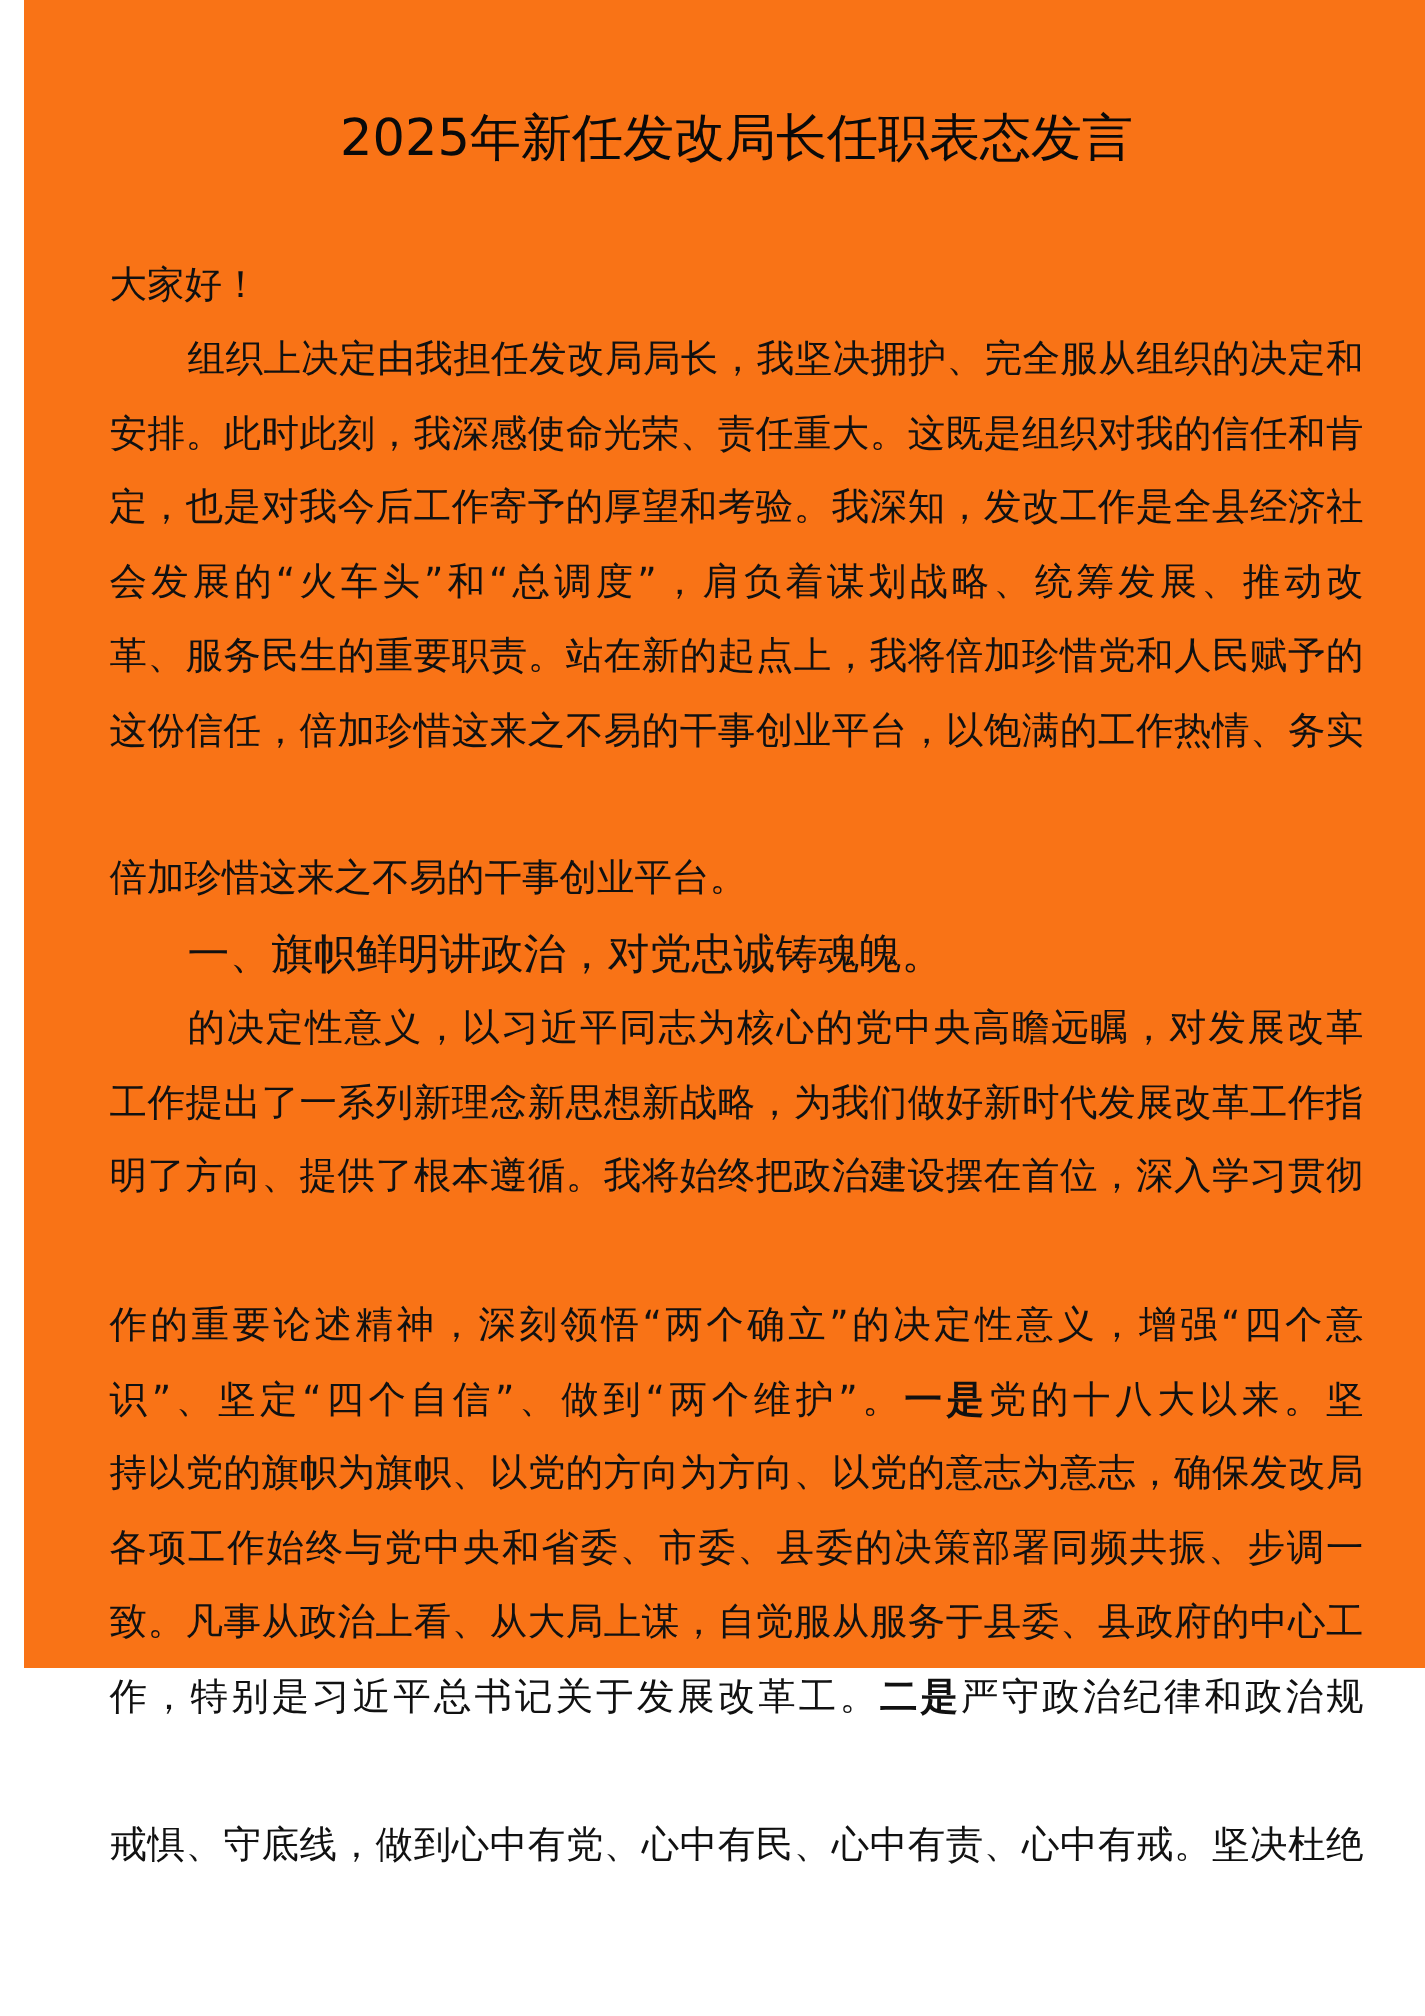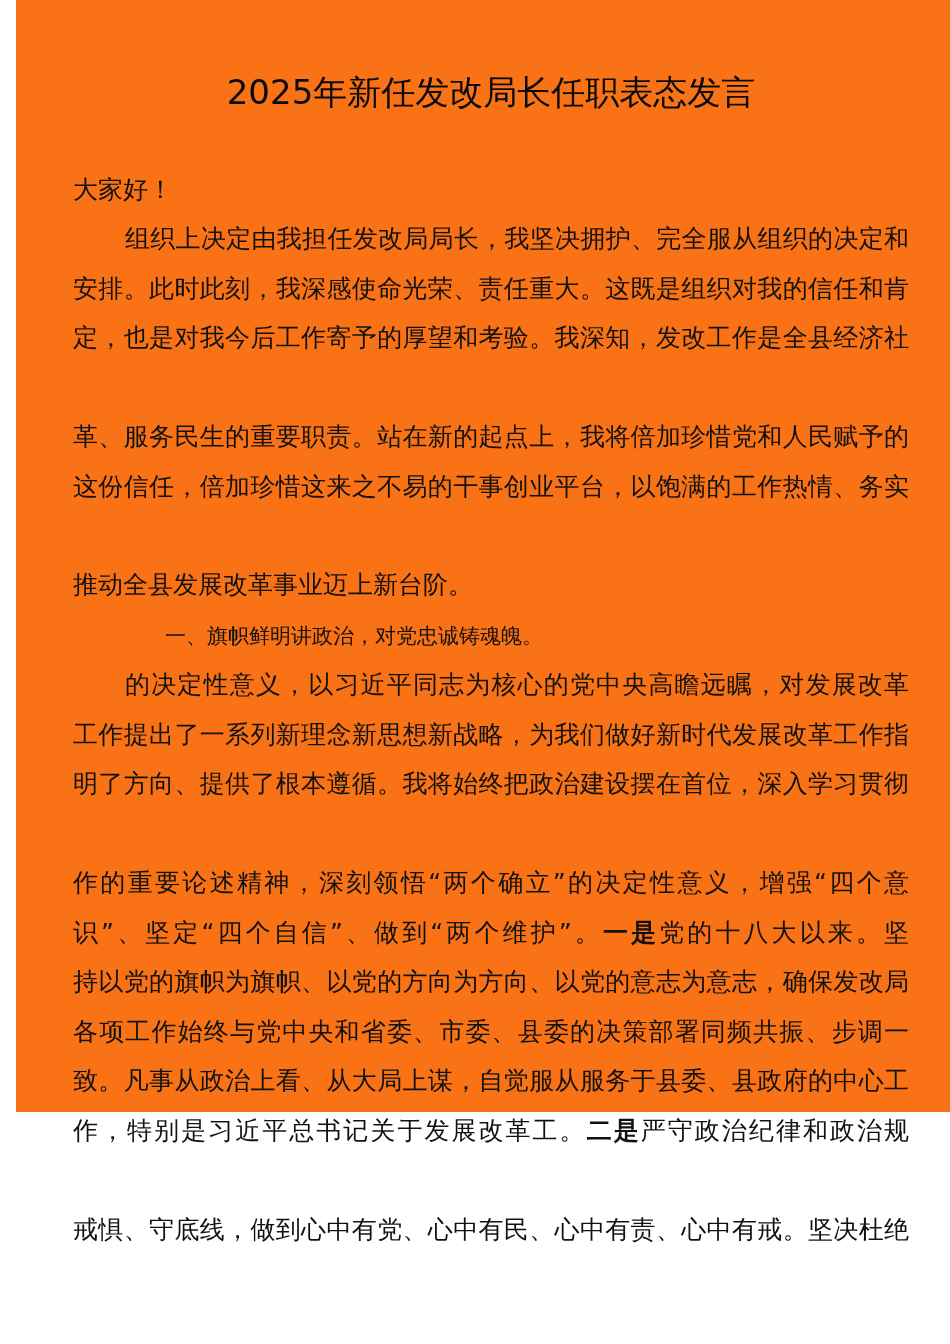--- a/index.html
+++ b/index.html
@@ -64,25 +64,26 @@
 
 <div class="page">
 
   <div class="title">2025年新任发改局长任职表态发言</div>
 
   <div class="line last" style="top:173px;">大家好！</div>
 
   <div class="line indent" style="top:222px;">组织上决定由我担任发改局局长，我坚决拥护、完全服从组织的决定和</div>
   <div class="line" style="top:272px;">安排。此时此刻，我深感使命光荣、责任重大。这既是组织对我的信任和肯</div>
   <div class="line" style="top:321px;">定，也是对我今后工作寄予的厚望和考验。我深知，发改工作是全县经济社</div>
+  <div class="line" style="top:371px;">会发展的“火车头”和“总调度”，肩负着谋划战略、统筹发展、推动改</div>
   <div class="line" style="top:420px;">革、服务民生的重要职责。站在新的起点上，我将倍加珍惜党和人民赋予的</div>
   <div class="line" style="top:470px;">这份信任，倍加珍惜这来之不易的干事创业平台，以饱满的工作热情、务实</div>
-  <div class="line last" style="top:568px;">推动全县发展改革事业迈上新台阶。</div>
+  <div class="line last" style="top:568px;">倍加珍惜这来之不易的干事创业平台。</div>
 
-  <div class="line indent heading" style="top:619px; font-size:21px;margin-left:40px;">一、旗帜鲜明讲政治，对党忠诚铸魂魄。</div>
+  <div class="line indent heading" style="top:619px; font-size:28px;">一、旗帜鲜明讲政治，对党忠诚铸魂魄。</div>
 
   <div class="line indent" style="top:668px;">的决定性意义，以习近平同志为核心的党中央高瞻远瞩，对发展改革</div>
   <div class="line" style="top:718px;">工作提出了一系列新理念新思想新战略，为我们做好新时代发展改革工作指</div>
   <div class="line" style="top:767px;">明了方向、提供了根本遵循。我将始终把政治建设摆在首位，深入学习贯彻</div>
   <div class="line" style="top:866px;">作的重要论述精神，深刻领悟“两个确立”的决定性意义，增强“四个意</div>
   <div class="line" style="top:916px;"><span>识”、坚定“四个自信”、做到“两个维护”。</span><span class="b">一是</span><span>党的十八大以来。坚</span></div>
   <div class="line" style="top:965px;">持以党的旗帜为旗帜、以党的方向为方向、以党的意志为意志，确保发改局</div>
   <div class="line" style="top:1015px;">各项工作始终与党中央和省委、市委、县委的决策部署同频共振、步调一</div>
   <div class="line" style="top:1064px;">致。凡事从政治上看、从大局上谋，自觉服从服务于县委、县政府的中心工</div>
   <div class="line" style="top:1114px;"><span>作，特别是习近平总书记关于发展改革工。</span><span class="b">二是</span><span>严守政治纪律和政治规</span></div>

